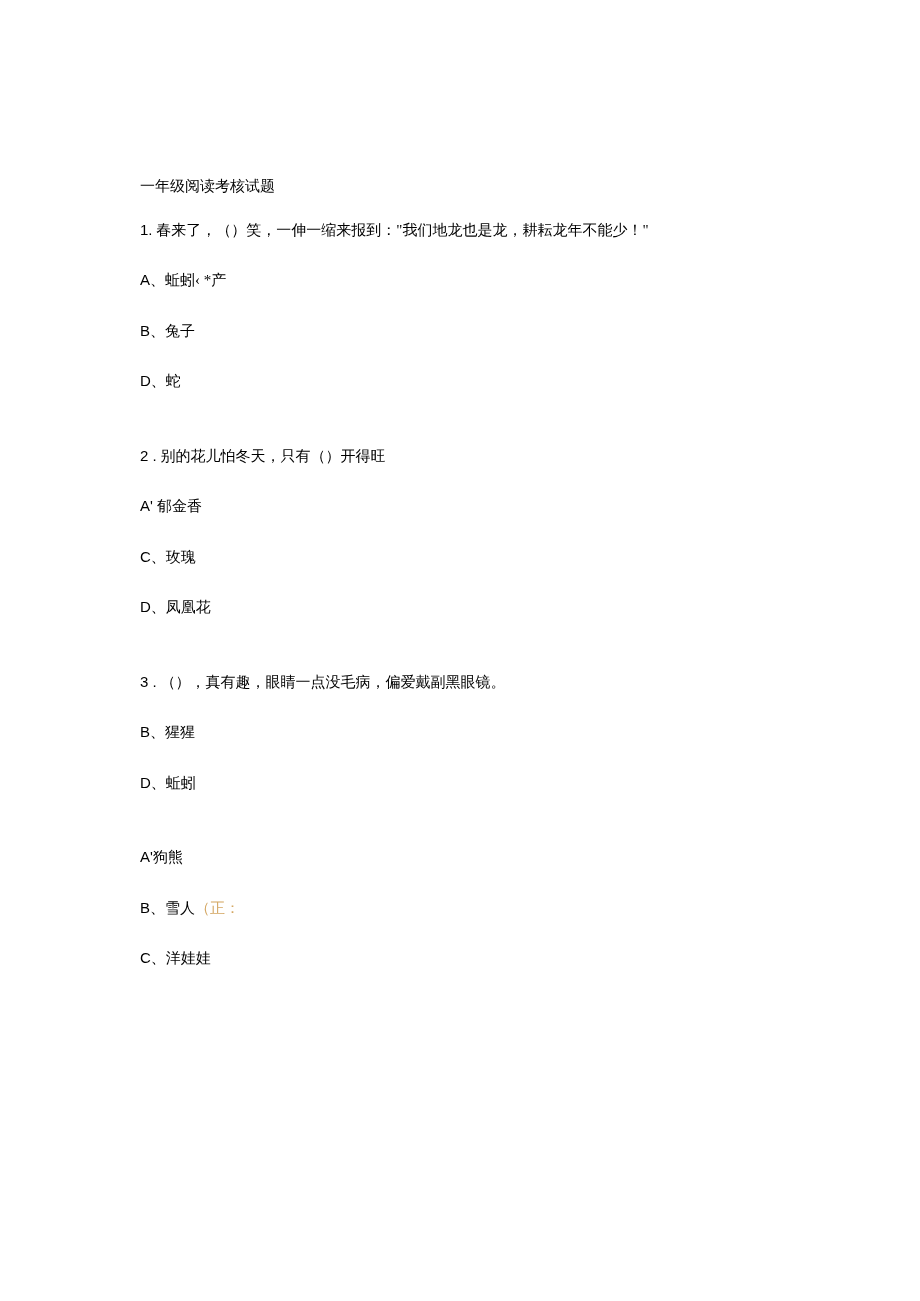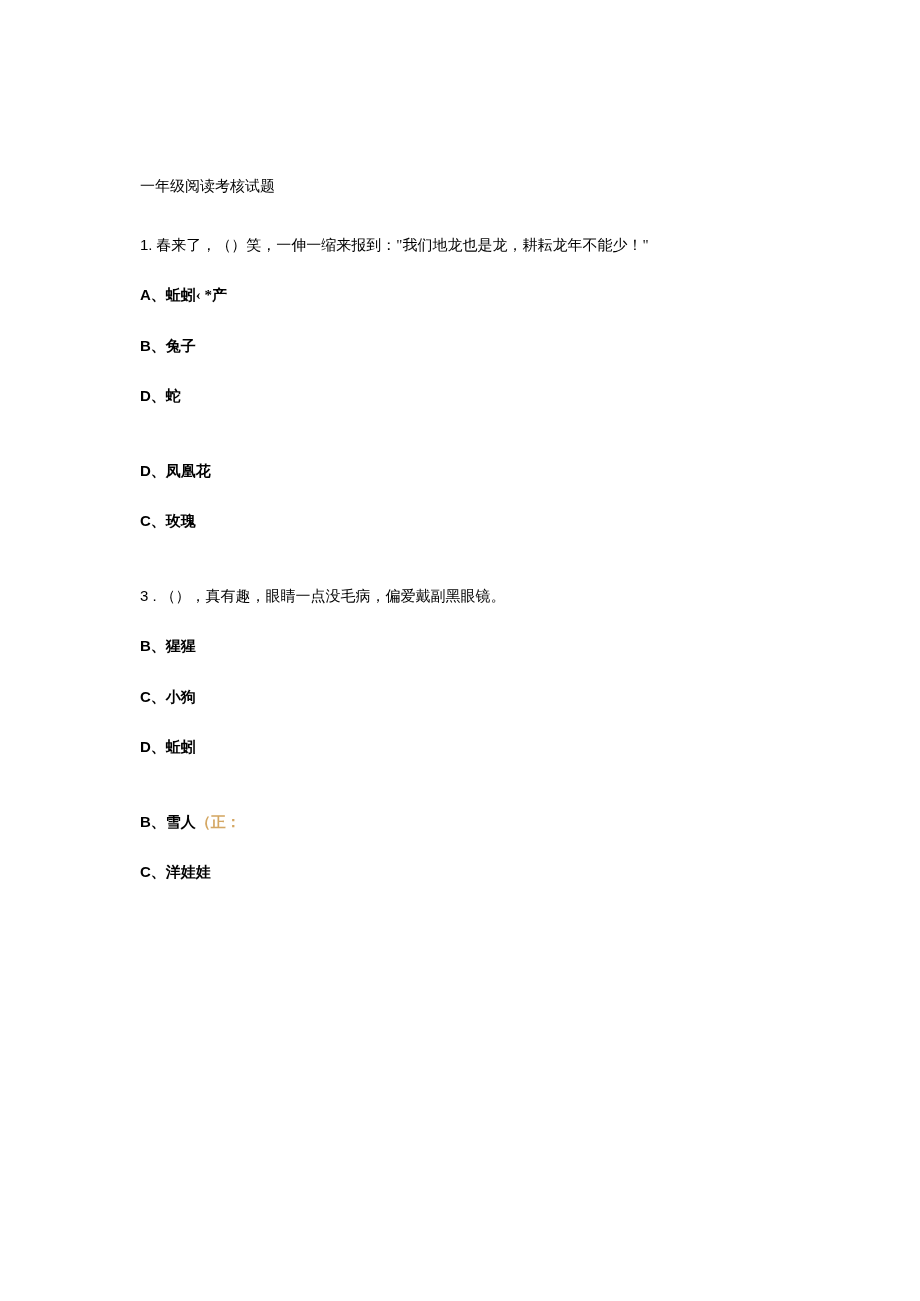--- a/index.html
+++ b/index.html
@@ -11,31 +11,30 @@
       background: #ffffff;
       font-family: "SimSun", "宋体", serif;
       width: 920px;
       height: 1301px;
       padding: 175px 140px 60px 140px;
       font-size: 15px;
       line-height: 1.5;
       color: #000000;
     }
     .title {
-      margin-bottom: 36px;
+      margin-bottom: 21px;
     }
     .question-block {
       margin-bottom: 52px;
     }
     .question-text {
       margin-bottom: 28px;
     }
     .option {
       margin-bottom: 28px;
-      font-weight: bold;
     }
     .option:last-child {
       margin-bottom: 0;
     }
     .latin {
       font-family: Arial, sans-serif;
     }
     .answer-mark {
       color: #d4a763;
     }
@@ -55,44 +54,51 @@
   </div>
   <div class="option">
     <span class="latin">B、</span><span>兔子</span>
   </div>
   <div class="option">
     <span class="latin">D、</span><span>蛇</span>
   </div>
 </div>
 
 <div class="question-block">
+  <div class="question-text">
+    <span class="latin">2 .</span>
+    <span>别的花儿怕冬天，只有（）开得旺</span>
+  </div>
   <div class="option">
-    <span class="latin">D、</span><span>凤凰花</span>
+    <span class="latin">A' </span><span>郁金香</span>
   </div>
   <div class="option">
     <span class="latin">C、</span><span>玫瑰</span>
+  </div>
+  <div class="option">
+    <span class="latin">D、</span><span>凤凰花</span>
   </div>
 </div>
 
 <div class="question-block">
   <div class="question-text">
     <span class="latin">3 .</span>
     <span>（），真有趣，眼睛一点没毛病，偏爱戴副黑眼镜。</span>
   </div>
   <div class="option">
     <span class="latin">B、</span><span>猩猩</span>
   </div>
   <div class="option">
-    <span class="latin">C、</span><span>小狗</span>
-  </div>
-  <div class="option">
     <span class="latin">D、</span><span>蚯蚓</span>
   </div>
 </div>
 
 <div class="question-block">
+  <div class="option">
+    <span class="latin">A'</span><span>狗熊</span>
+  </div>
   <div class="option">
     <span class="latin">B、</span><span>雪人</span><span class="answer-mark">（正：</span>
   </div>
   <div class="option">
     <span class="latin">C、</span><span>洋娃娃</span>
   </div>
 </div>
 
 </body></html>

